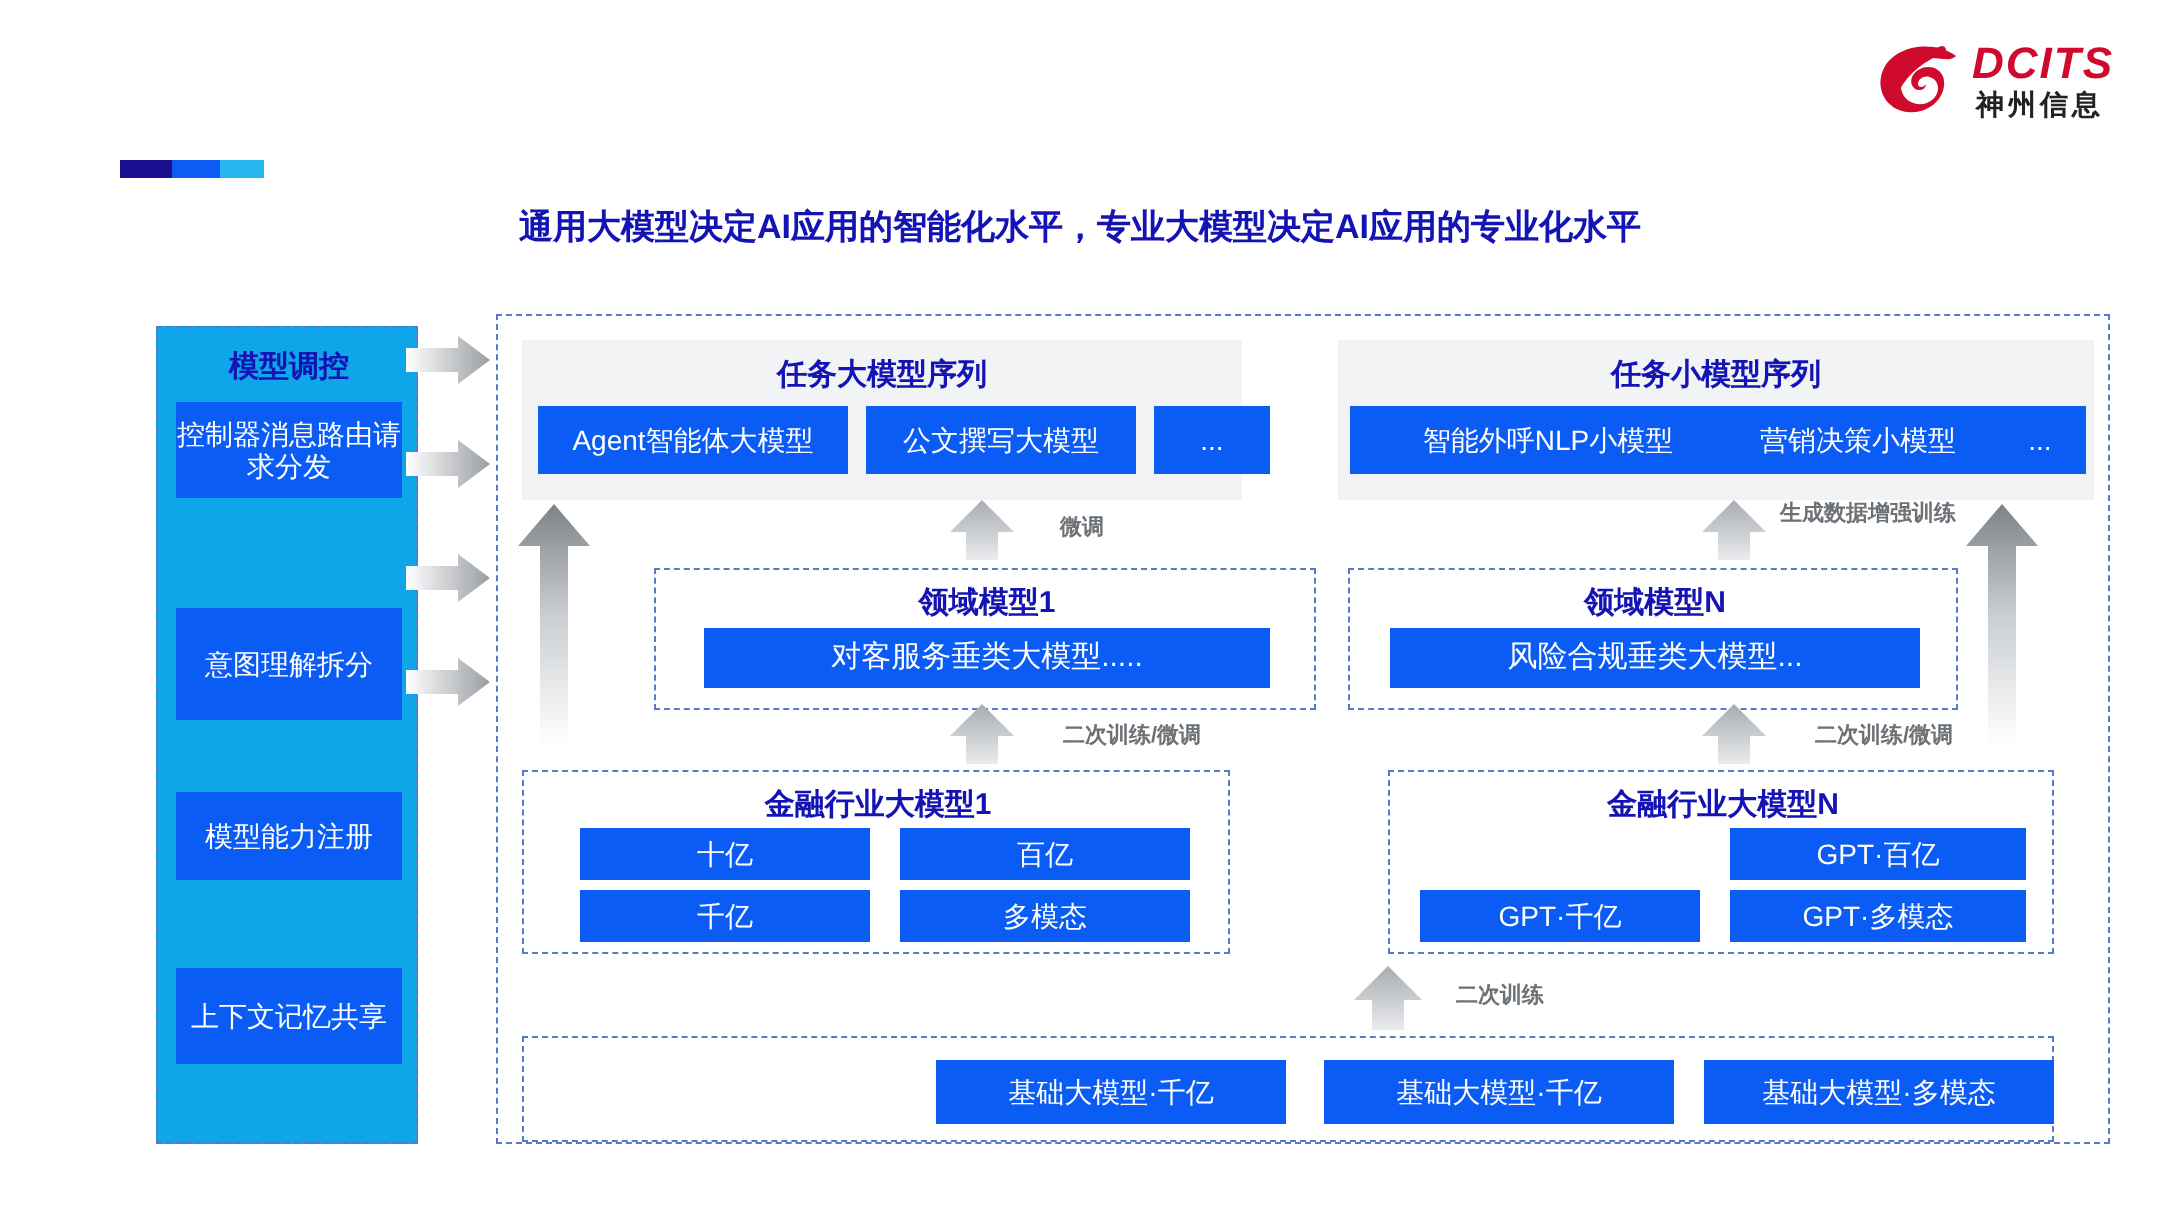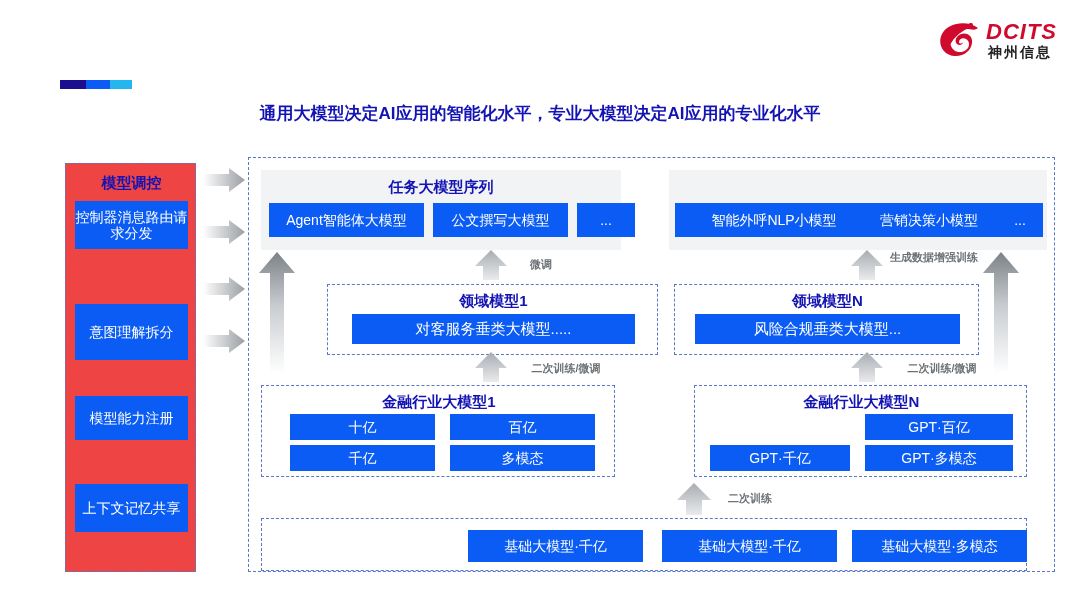--- a/index.html
+++ b/index.html
@@ -44,22 +44,22 @@
   .grp-title{
     color:#1414b4;font-weight:bold;font-size:15px;text-align:center;
     white-space:nowrap;
   }
   .dashed{border:1px dashed #5a78c8;box-sizing:border-box;}
   .arrow-label{
     position:absolute;font-size:11px;color:#6d7277;font-weight:bold;
     text-align:center;line-height:1.15;white-space:pre-line;
   }
   
-  #sidebar{position:absolute;left:65px;top:163px;width:131px;height:409px;
-           background:#ef4444;}
+  #sidebar{position:absolute;left:78px;top:163px;width:131px;height:409px;
+           background:#0ea5e9;}
   #sidebar-title{position:absolute;left:0;top:10px;width:131px;}
   .side-chip{position:absolute;left:9px;width:113px;}
   
   #outer{position:absolute;left:248px;top:157px;width:807px;height:415px;}
   .inner-dash{position:absolute;}
   .seq-panel{position:absolute;background:#f2f3f5;}
 </style>
 </head>
 <body>
 
@@ -111,20 +111,21 @@
 <div id="outer" class="dashed">
 
   <div class="seq-panel" style="left:12px;top:12px;width:360px;height:80px;">
     <div class="grp-title" style="position:absolute;left:0;top:8px;width:360px;">任务大模型序列</div>
     <div class="chip" style="position:absolute;left:172px;top:33px;width:135px;height:34px;">公文撰写大模型</div>
     <div class="chip" style="position:absolute;left:8px;top:33px;width:155px;height:34px;">Agent智能体大模型</div>
     <div class="chip" style="position:absolute;left:316px;top:33px;width:58px;height:34px;">...</div>
   </div>
 
   <div class="seq-panel" style="left:420px;top:12px;width:378px;height:80px;">
+    <div class="grp-title" style="position:absolute;left:0;top:8px;width:378px;">任务小模型序列</div>
     <div class="chip" style="position:absolute;left:6px;top:33px;width:198px;height:34px;">智能外呼NLP小模型</div>
     <div class="chip" style="position:absolute;left:180px;top:33px;width:160px;height:34px;">营销决策小模型</div>
     <div class="chip" style="position:absolute;left:328px;top:33px;width:46px;height:34px;">...</div>
   </div>
 
   <div class="dashed inner-dash" style="left:78px;top:126px;width:331px;height:71px;">
     <div class="grp-title" style="position:absolute;left:0;top:7px;width:331px;">领域模型1</div>
     <div class="chip" style="position:absolute;left:24px;top:29px;width:283px;height:30px;font-size:15px;">对客服务垂类大模型.....</div>
   </div>
 

